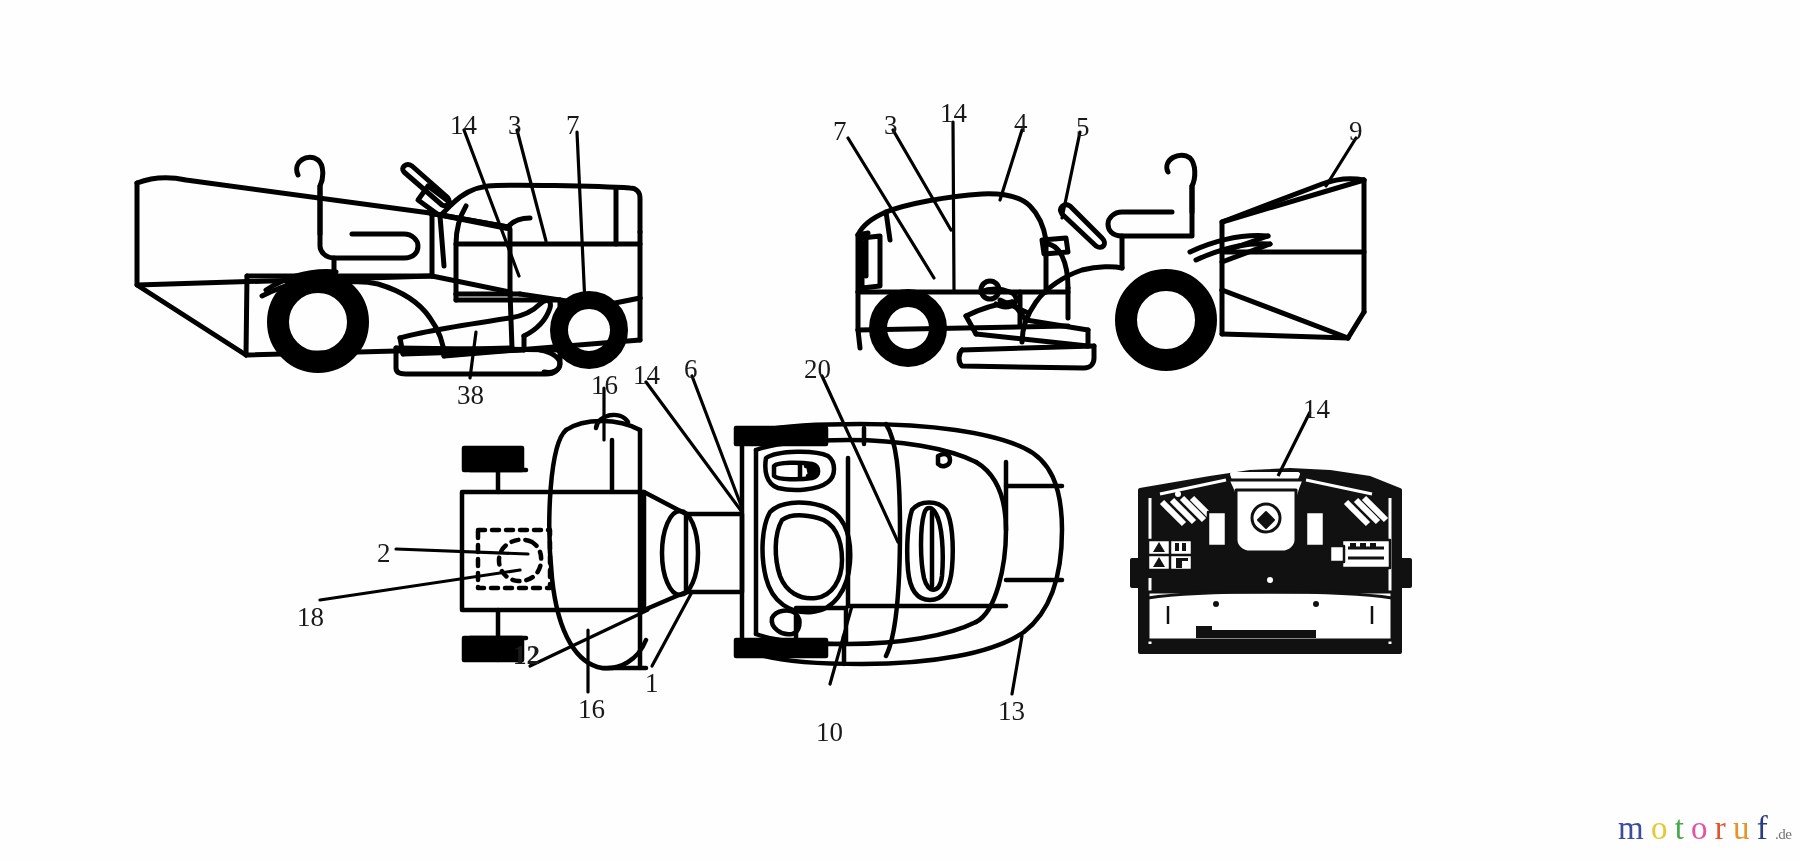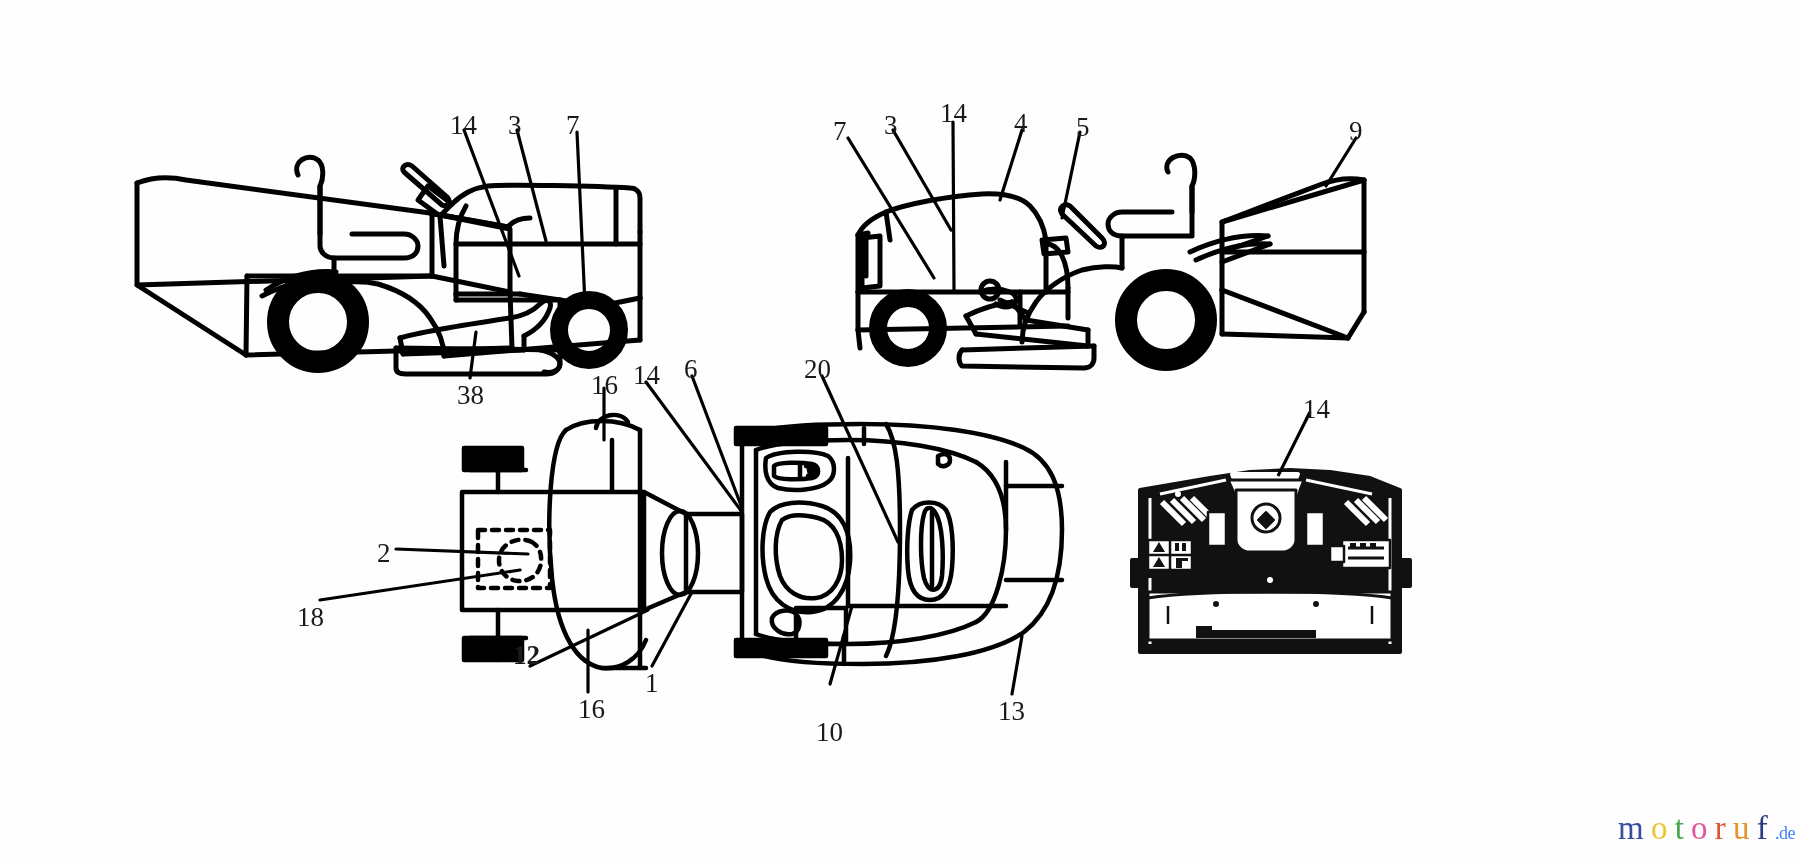--- a/index.html
+++ b/index.html
@@ -38,22 +38,22 @@
     left: 1618px;
     top: 812px;
     font-family: "Liberation Serif", serif;
     font-size: 33px;
     letter-spacing: -0.5px;
     white-space: nowrap;
     line-height: 1;
   }
   .wm span { display: inline-block; }
   .wm .sfx {
-    font-size: 18px;
-    color: #3b82f6;
+    font-size: 15px;
+    color: #737373;
     vertical-align: baseline;
   }
 </style>
 </head>
 <body>
 
 <div id="page">
 
   <svg class="layer" viewBox="0 0 1800 861">
     <g fill="none" stroke="#000000" stroke-width="5" stroke-linejoin="round" stroke-linecap="round">

